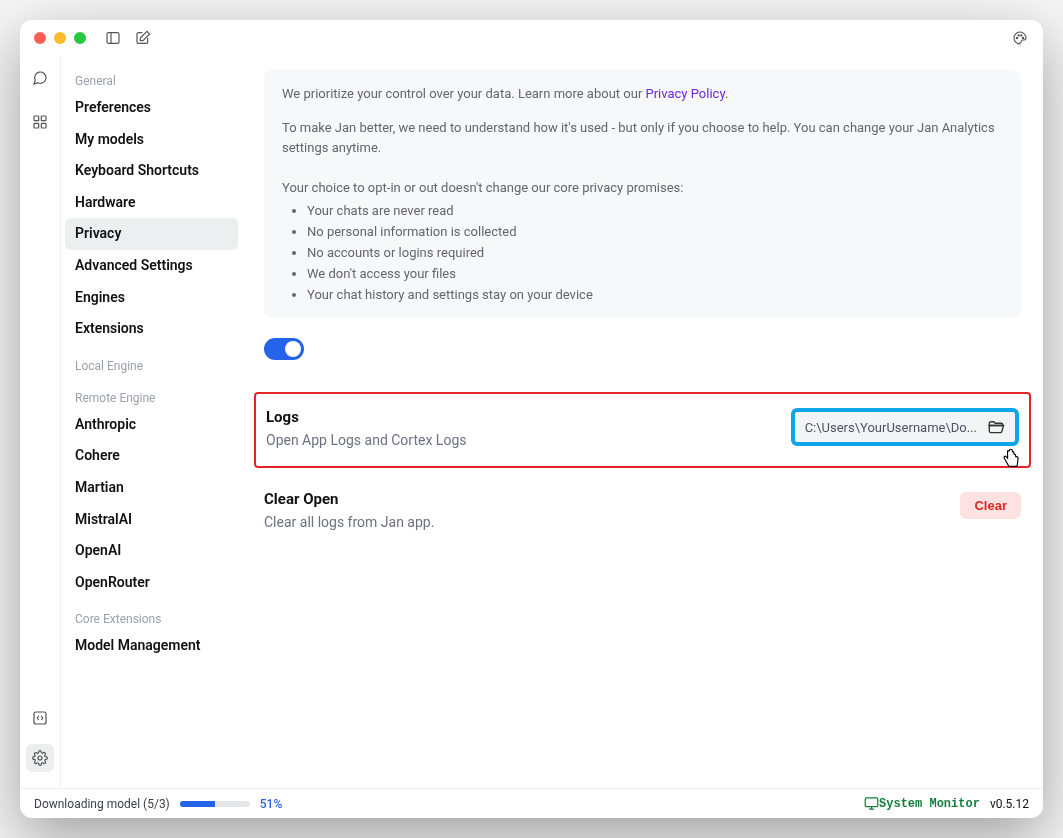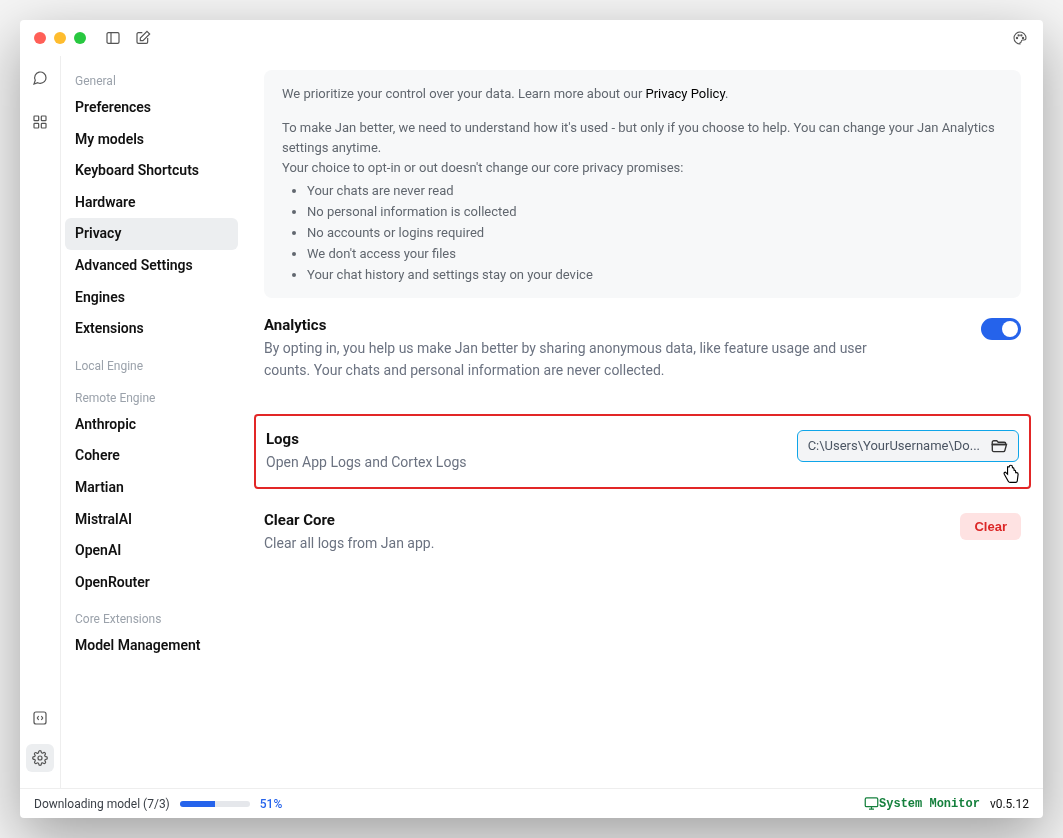--- a/index.html
+++ b/index.html
@@ -8,21 +8,21 @@
     background: #f5f5f5;
     display: flex;
     justify-content: center;
     align-items: flex-start;
     padding: 20px;
   }
   .window {
     width: 1023px;
     height: 798px;
     background: #fff;
-    border-radius: 4px;
+    border-radius: 12px;
     box-shadow: 0 20px 60px rgba(0,0,0,0.35);
     display: flex;
     flex-direction: column;
     overflow: hidden;
     position: relative;
   }
   .titlebar {
     height: 36px;
     display: flex;
     align-items: center;
@@ -77,23 +77,23 @@
     flex: 1;
     overflow-y: auto;
     padding: 14px 22px 14px 18px;
   }
   .info-box {
     background: #f7f8f9;
     border-radius: 8px;
     padding: 14px 18px 12px;
     font-size: 13px; color: #61676f; line-height: 1.55;
   }
-  .info-box p { margin-bottom: 0; }
+  .info-box p { margin-bottom: 20px; }
   .info-box p:first-child { margin-bottom: 14px; }
-  .info-box a { color: #000000; text-decoration: none; }
+  .info-box a { color: #6d28d9; text-decoration: none; }
   .info-box ul { list-style: disc; padding-left: 24px; }
   .info-box ul li { margin: 1px; }
 
   .setting {
     display: flex; align-items: flex-start; justify-content: space-between;
     padding: 18px 0 4px; position: relative;
   }
   .setting.highlight {
     border: 2px solid #e22626; border-radius: 4px;
     padding: 14px 10px 14px 10px; margin: 28px -10px 4px;
@@ -106,21 +106,21 @@
     width: 40px; height: 22px; background: #2563eb; border-radius: 20px;
     position: relative; cursor: pointer; flex-shrink: 0; margin-top: 2px;
   }
   .toggle::after {
     content: ''; position: absolute; width: 16px; height: 16px; background: #fff;
     border-radius: 50%; top: 3px; right: 3px;
   }
 
   .path-box {
     display: flex; align-items: center; gap: 10px;
-    background: #f3f4f6; border: 1px solid #0ea5e9; border-radius: 6px;
+    background: #f3f4f6; border: 4px solid #0ea5e9; border-radius: 6px;
     padding: 6px 10px; font-size: 13px; color: #4b5563;
     max-width: 250px; position: relative;
   }
   .path-text { overflow: hidden; text-overflow: ellipsis; white-space: nowrap; flex: 1; }
   .folder-icn { width: 18px; height: 18px; color: #333; flex-shrink:0; }
 
   .cursor-hand {
     position: absolute; right: -4px; bottom: -26px; width: 26px; height: 26px;
   }
 
@@ -260,24 +260,20 @@
         <ul id="info-bullets">
             <li>Your chats are never read</li>
             <li>No personal information is collected</li>
             <li>No accounts or logins required</li>
             <li>We don't access your files</li>
             <li>Your chat history and settings stay on your device</li>
           </ul>
       </div>
 
       <div class="setting">
-        <div class="setting-texts">
-          <div class="setting-title">Analytics</div>
-          <div class="setting-desc">By opting in, you help us make Jan better by sharing anonymous data, like feature usage and user counts. Your chats and personal information are never collected.</div>
-        </div>
         <div class="toggle"></div>
       </div>
 
       <div class="setting highlight">
         <div class="setting-texts">
           <div class="setting-title">Logs</div>
           <div class="setting-desc">Open App Logs and Cortex Logs</div>
         </div>
         <div style="position:relative;">
           <div class="path-box">
@@ -288,31 +284,31 @@
               </svg>
           </div>
           <svg class="cursor-hand" viewBox="0 0 32 32" fill="#fff" stroke="#000" stroke-width="1.4">
             <path d="M13 6v9l-2-2c-1-1-3 0-2 2l5 9c.4.7 1 1 2 1h7c1 0 2-1 2-2l1-8c0-1-1-2-2-2h-1v-1c0-1-1-2-2-2v-1c0-1-1-2-2-2v-1c0-1-1-2-2-2s-2 1-2 2z"></path>
           </svg>
         </div>
       </div>
 
       <div class="setting">
         <div class="setting-texts">
-          <div class="setting-title">Clear Core</div>
+          <div class="setting-title">Clear Open</div>
           <div class="setting-desc">Clear all logs from Jan app.</div>
         </div>
         <button class="clear-btn">Clear</button>
       </div>
 
     </div>
   </div>
 
   <div class="statusbar">
-    <span class="dl-text">Downloading model (7/3)</span>
+    <span class="dl-text">Downloading model (5/3)</span>
     <div class="progress">
       <div class="progress-fill" id="progress-fill" style="width: 51%;"></div>
     </div>
     <span class="dl-pct">51%</span>
     <div class="sb-spacer"></div>
     <div class="sysmon">
       <svg width="15" height="15" viewBox="0 0 24 24" fill="none" stroke="currentColor" stroke-width="2">
           <rect x="2" y="3" width="20" height="14" rx="2"></rect>
           <line x1="8" y1="21" x2="16" y2="21"></line>
           <line x1="12" y1="17" x2="12" y2="21"></line>

